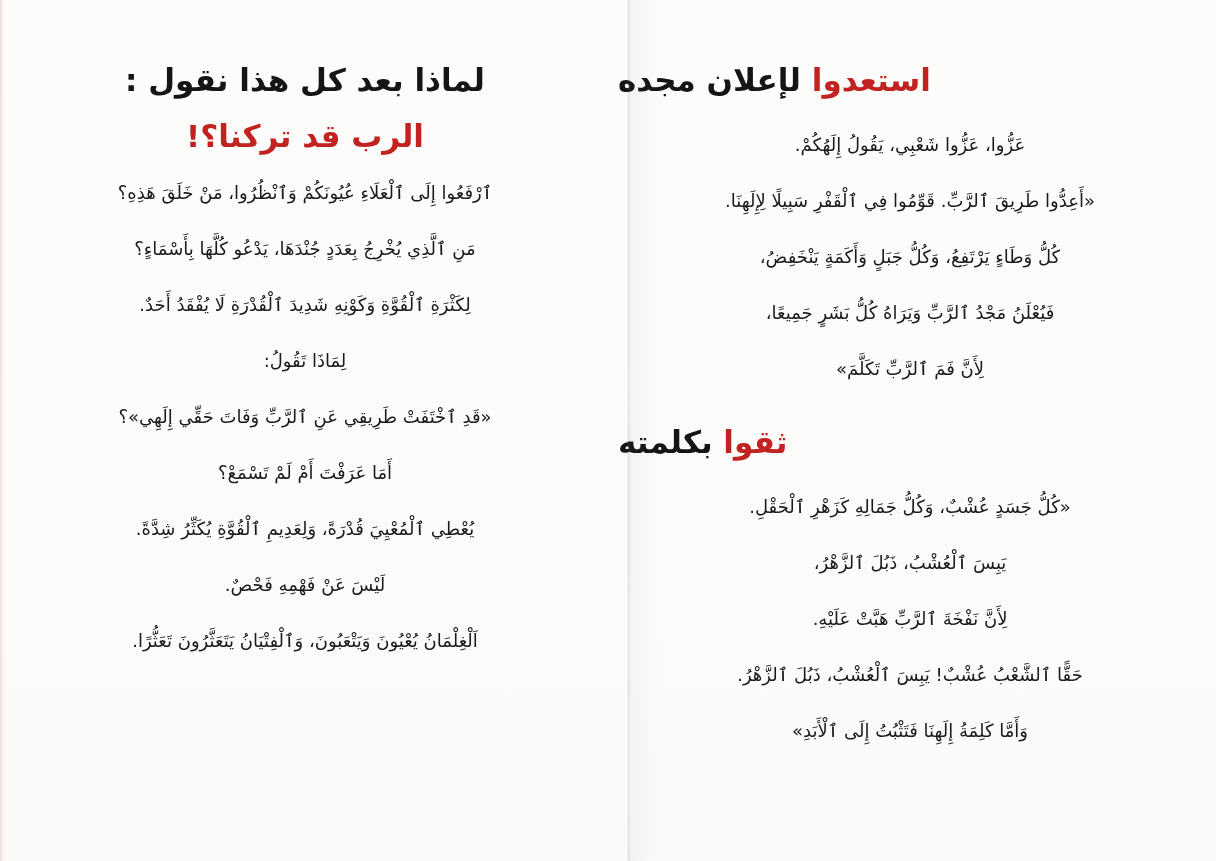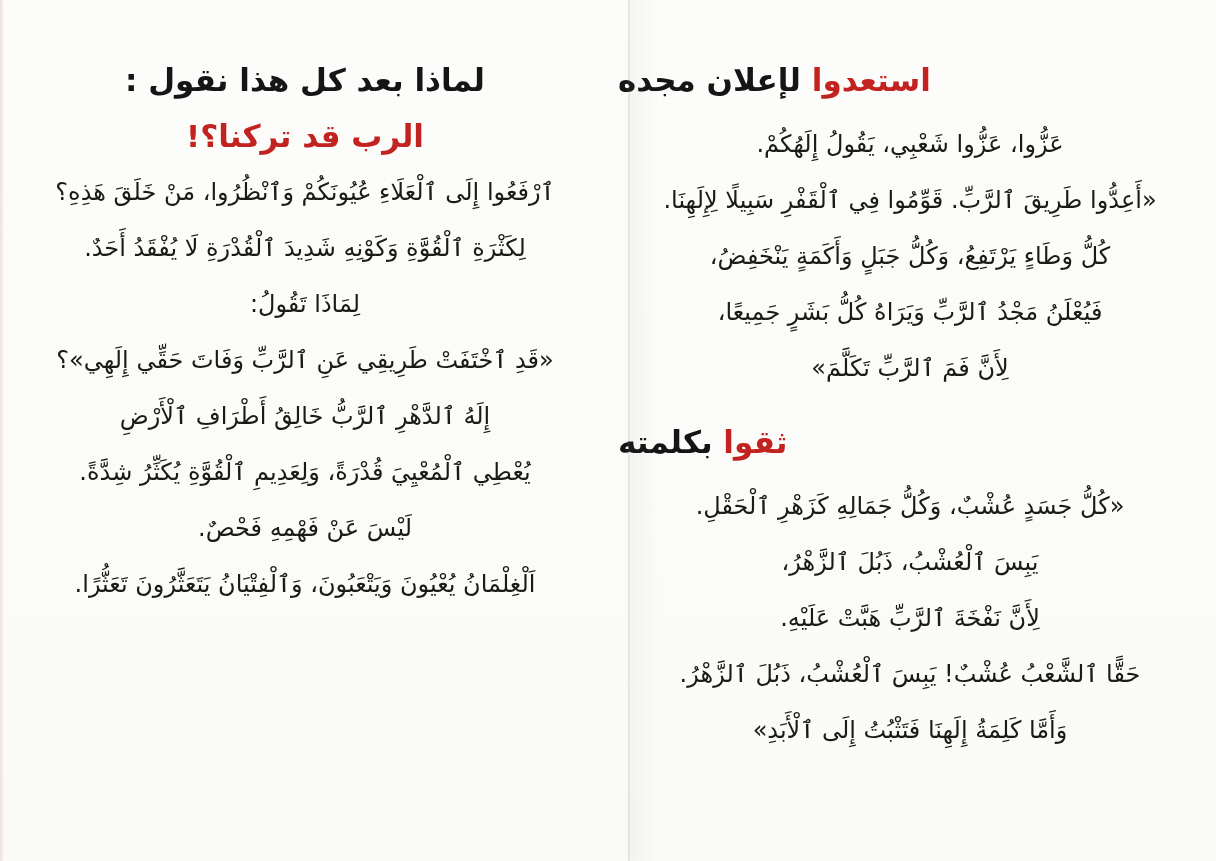--- a/index.html
+++ b/index.html
@@ -49,21 +49,21 @@
     padding-right: 88px;
   }
   .page-right .head-top { margin-top: 52px; margin-bottom: 8px; }
   .page-right .head-mid { margin-top: 18px; margin-bottom: 8px; }
 
   .line {
     height: 56px;
     display: flex;
     align-items: center;
     justify-content: center;
-    font-size: 24px;
+    font-size: 18px;
     color: #1a1a18;
     white-space: nowrap;
   }
 
   
   .fold-line {
     position: absolute;
     left: 627px; top: 0;
     width: 4px; height: 861px;
     background: linear-gradient(to right, rgba(0,0,0,0), rgba(115,115,110,0.20), rgba(0,0,0,0));
@@ -87,24 +87,25 @@
 </head>
 <body>
 
 <div class="spread">
 
   <section class="page page-left">
     <h2 class="head head-top">لماذا بعد كل هذا نقول :</h2>
     <h2 class="head red">الرب قد تركنا؟!</h2>
 
     <div class="line">ٱرْفَعُوا إِلَى ٱلْعَلَاءِ عُيُونَكُمْ وَٱنْظُرُوا، مَنْ خَلَقَ هَذِهِ؟</div>
+    <div class="line">مَنِ ٱلَّذِي يُخْرِجُ بِعَدَدٍ جُنْدَهَا، يَدْعُو كُلَّهَا بِأَسْمَاءٍ؟</div>
     <div class="line">لِكَثْرَةِ ٱلْقُوَّةِ وَكَوْنِهِ شَدِيدَ ٱلْقُدْرَةِ لَا يُفْقَدُ أَحَدٌ.</div>
     <div class="line">لِمَاذَا تَقُولُ:</div>
     <div class="line">«قَدِ ٱخْتَفَتْ طَرِيقِي عَنِ ٱلرَّبِّ وَفَاتَ حَقِّي إِلَهِي»؟</div>
-    <div class="line">إِلَهُ ٱلدَّهْرِ ٱلرَّبُّ خَالِقُ أَطْرَافِ ٱلْأَرْضِ</div>
+    <div class="line">أَمَا عَرَفْتَ أَمْ لَمْ تَسْمَعْ؟</div>
     <div class="line">يُعْطِي ٱلْمُعْيِيَ قُدْرَةً، وَلِعَدِيمِ ٱلْقُوَّةِ يُكَثِّرُ شِدَّةً.</div>
     <div class="line">لَيْسَ عَنْ فَهْمِهِ فَحْصٌ.</div>
     <div class="line">اَلْغِلْمَانُ يُعْيُونَ وَيَتْعَبُونَ، وَٱلْفِتْيَانُ يَتَعَثَّرُونَ تَعَثُّرًا.</div>
   </section>
 
   <section class="page page-right">
     <h2 class="head head-top">
       <span class="red">استعدوا</span><span> لإعلان مجده</span>
     </h2>
 

